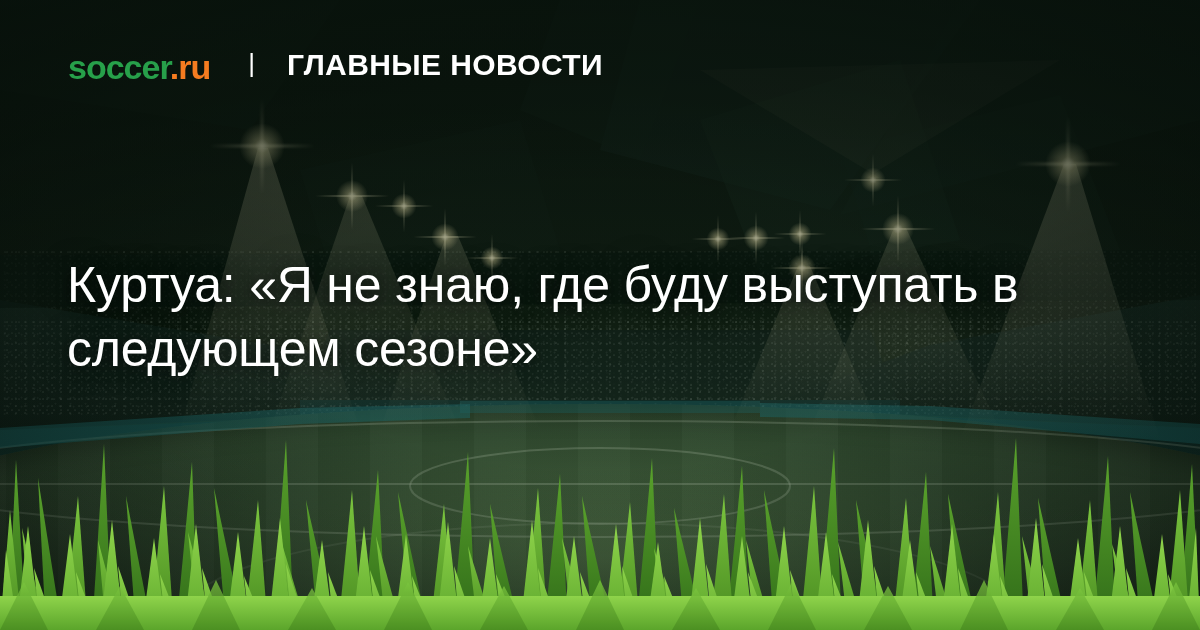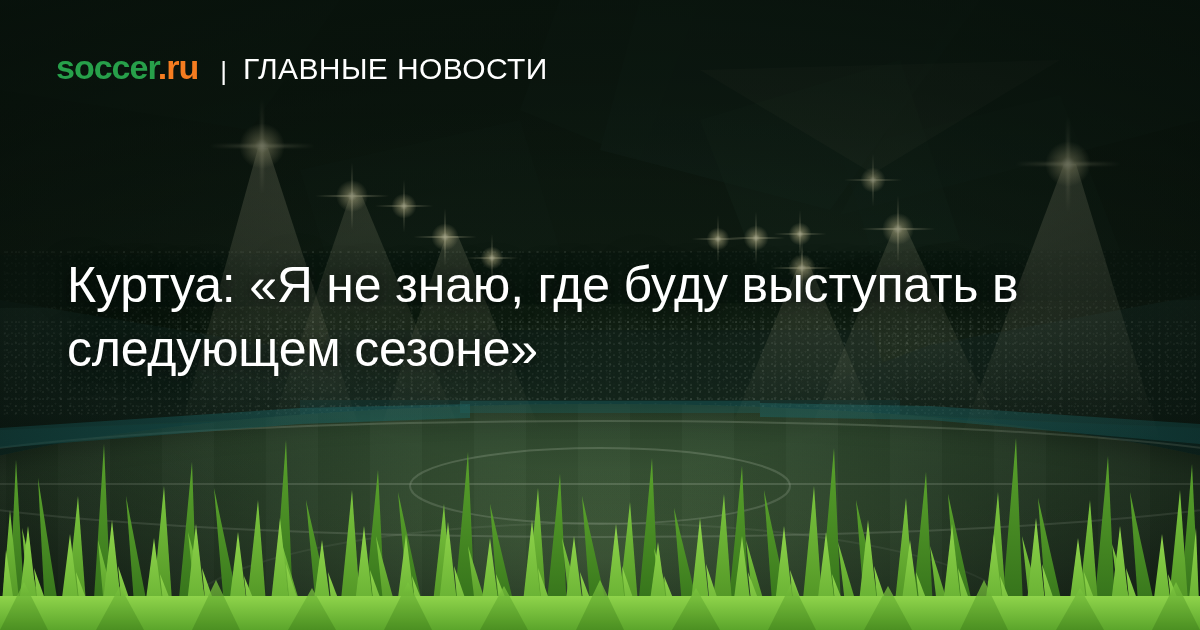--- a/index.html
+++ b/index.html
@@ -124,46 +124,46 @@
   .grass {
     position: absolute;
     left: 0; right: 0; bottom: 0;
     height: 230px;
   }
   .grass svg { width: 100%; height: 100%; display: block; }
 
   
   .header {
     position: absolute;
-    left: 56px;
+    left: 68px;
     top: 50px;
     display: flex;
-    align-items: flex-end;
-    gap: 0;
+    align-items: flex-start;
+    gap: 16px;
     white-space: nowrap;
   }
   .logo {
     font-size: 34px;
     font-weight: bold;
     letter-spacing: -1px;
     line-height: 1;
   }
   .logo .green { color: #27a04a; }
   .logo .orange { color: #f57c20; }
   .sep {
     color: #ffffff;
     font-size: 26px;
     font-weight: normal;
     margin: 0 16px 0 22px;
     line-height: 1;
   }
   .kicker {
     color: #ffffff;
     font-size: 30px;
-    font-weight: normal;
+    font-weight: bold;
     letter-spacing: .4px;
     line-height: 1;
   }
 
   .headline {
     position: absolute;
     left: 60px;
     top: 246px;
     width: 1000px;
     color: #ffffff;

